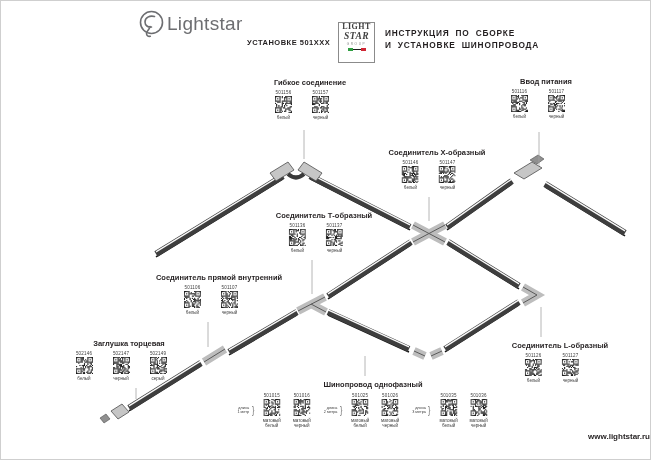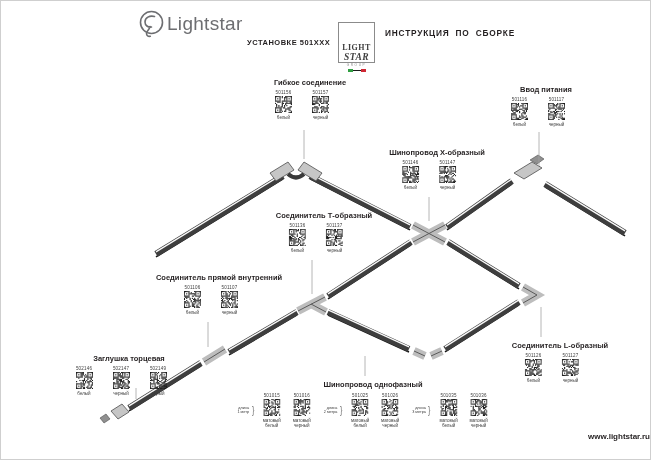--- a/index.html
+++ b/index.html
@@ -2,21 +2,21 @@
 <html style="--text: #231f20; --logo_gray: #6d6e71; --flag_green: #2f9e41; --flag_red: #cf2734; --track_dark: #3e3e3e;"><head>
 <meta charset="utf-8">
 <style>
   html,body{margin:0;padding:0;background:#e8e8e8;font-family:"Liberation Sans",sans-serif;}
   .page{position:relative;width:651px;height:460px;background:#fff;border:1px solid #cfcfcf;box-sizing:border-box;overflow:hidden;margin:0 auto;}
   svg{display:block}
   
   .logo-row{position:absolute;left:137px;top:8px;display:flex;align-items:center;gap:2px;}
   .wordmark{font-size:19px;color:var(--logo_gray,#6d6e71);letter-spacing:.3px;}
   .articles{position:absolute;left:246px;top:37px;font-size:7.5px;font-weight:bold;color:var(--text,#231f20);letter-spacing:.5px;}
-  .lsbox{position:absolute;left:337px;top:21px;width:37px;height:41px;border:1px solid #8b8b8b;box-sizing:border-box;display:flex;flex-direction:column;align-items:center;padding-top:21px;background:#fff;}
+  .lsbox{position:absolute;left:337px;top:21px;width:37px;height:41px;border:1px solid #8b8b8b;box-sizing:border-box;display:flex;flex-direction:column;align-items:center;padding-top:0;background:#fff;}
   .lsbox .l1{font-family:"Liberation Serif",serif;font-size:8px;font-weight:bold;color:#3f3f3f;letter-spacing:.5px;line-height:8px;}
   .lsbox .l2{font-family:"Liberation Serif",serif;font-size:9.5px;font-weight:bold;color:#3f3f3f;letter-spacing:.5px;line-height:10px;font-style:italic;}
   .lsbox .l3{font-size:3.2px;color:#8a8a8a;letter-spacing:1.6px;margin-top:1px;}
   .flag{display:flex;margin-top:2px;}
   .flag i{display:block;height:2.5px;}
   .flag .g{width:5px;background:var(--flag_green,#2f9e41);}
   .flag .k{width:8px;background:#1b1b1b;height:1.5px;margin-top:.5px;}
   .flag .r{width:5px;background:var(--flag_red,#cf2734);}
   .doc-title{position:absolute;left:384px;top:27px;font-size:8.3px;font-weight:bold;color:var(--text,#231f20);letter-spacing:.8px;word-spacing:3px;line-height:11.5px;}
   
@@ -212,20 +212,21 @@
     <div class="l3">GROUP</div>
     <div class="flag">
         <i class="g"></i>
         <i class="k"></i>
         <i class="r"></i>
       </div>
   </div>
 
   <div class="doc-title">
     <div>ИНСТРУКЦИЯ ПО СБОРКЕ</div>
+    <div>И УСТАНОВКЕ ШИНОПРОВОДА</div>
   </div>
 
   <div class="comp" style="left:301px;top:77px">
     <div class="comp-title">Гибкое соединение</div>
     <div class="qr-row">
       <div class="qr-item">
         <div class="code">501156</div>
         <div class="qr">
             <svg viewBox="0 0 15 15" style="width:100%;height:100%;display:block;fill:#1b1b1b">
               <rect x="0" y="0" width="1" height="1"></rect>
@@ -474,21 +475,21 @@
               <rect x="8" y="14" width="1" height="1"></rect>
               <rect x="11" y="14" width="1" height="1"></rect>
               <rect x="14" y="14" width="1" height="1"></rect>
             </svg>
           </div>
         <div class="clr">черный</div>
       </div>
     </div>
   </div>
 
-  <div class="comp" style="left:537px;top:84px">
+  <div class="comp" style="left:537px;top:76px">
     <div class="comp-title">Ввод питания</div>
     <div class="qr-row">
       <div class="qr-item">
         <div class="code">501116</div>
         <div class="qr">
             <svg viewBox="0 0 15 15" style="width:100%;height:100%;display:block;fill:#1b1b1b">
               <rect x="0" y="0" width="1" height="1"></rect>
               <rect x="1" y="0" width="1" height="1"></rect>
               <rect x="2" y="0" width="1" height="1"></rect>
               <rect x="3" y="0" width="1" height="1"></rect>
@@ -735,21 +736,21 @@
               <rect x="13" y="14" width="1" height="1"></rect>
               <rect x="14" y="14" width="1" height="1"></rect>
             </svg>
           </div>
         <div class="clr">черный</div>
       </div>
     </div>
   </div>
 
   <div class="comp" style="left:428px;top:147px">
-    <div class="comp-title">Шинопровод Х-образный</div>
+    <div class="comp-title">Соединитель Х-образный</div>
     <div class="qr-row">
       <div class="qr-item">
         <div class="code">501146</div>
         <div class="qr">
             <svg viewBox="0 0 15 15" style="width:100%;height:100%;display:block;fill:#1b1b1b">
               <rect x="0" y="0" width="1" height="1"></rect>
               <rect x="1" y="0" width="1" height="1"></rect>
               <rect x="2" y="0" width="1" height="1"></rect>
               <rect x="3" y="0" width="1" height="1"></rect>
               <rect x="4" y="0" width="1" height="1"></rect>
@@ -1549,21 +1550,21 @@
               <rect x="12" y="14" width="1" height="1"></rect>
               <rect x="13" y="14" width="1" height="1"></rect>
               <rect x="14" y="14" width="1" height="1"></rect>
             </svg>
           </div>
         <div class="clr">черный</div>
       </div>
     </div>
   </div>
 
-  <div class="comp" style="left:120px;top:353px">
+  <div class="comp" style="left:120px;top:338px">
     <div class="comp-title">Заглушка торцевая</div>
     <div class="qr-row">
       <div class="qr-item">
         <div class="code">502146</div>
         <div class="qr">
             <svg viewBox="0 0 15 15" style="width:100%;height:100%;display:block;fill:#1b1b1b">
               <rect x="0" y="0" width="1" height="1"></rect>
               <rect x="1" y="0" width="1" height="1"></rect>
               <rect x="2" y="0" width="1" height="1"></rect>
               <rect x="3" y="0" width="1" height="1"></rect>

